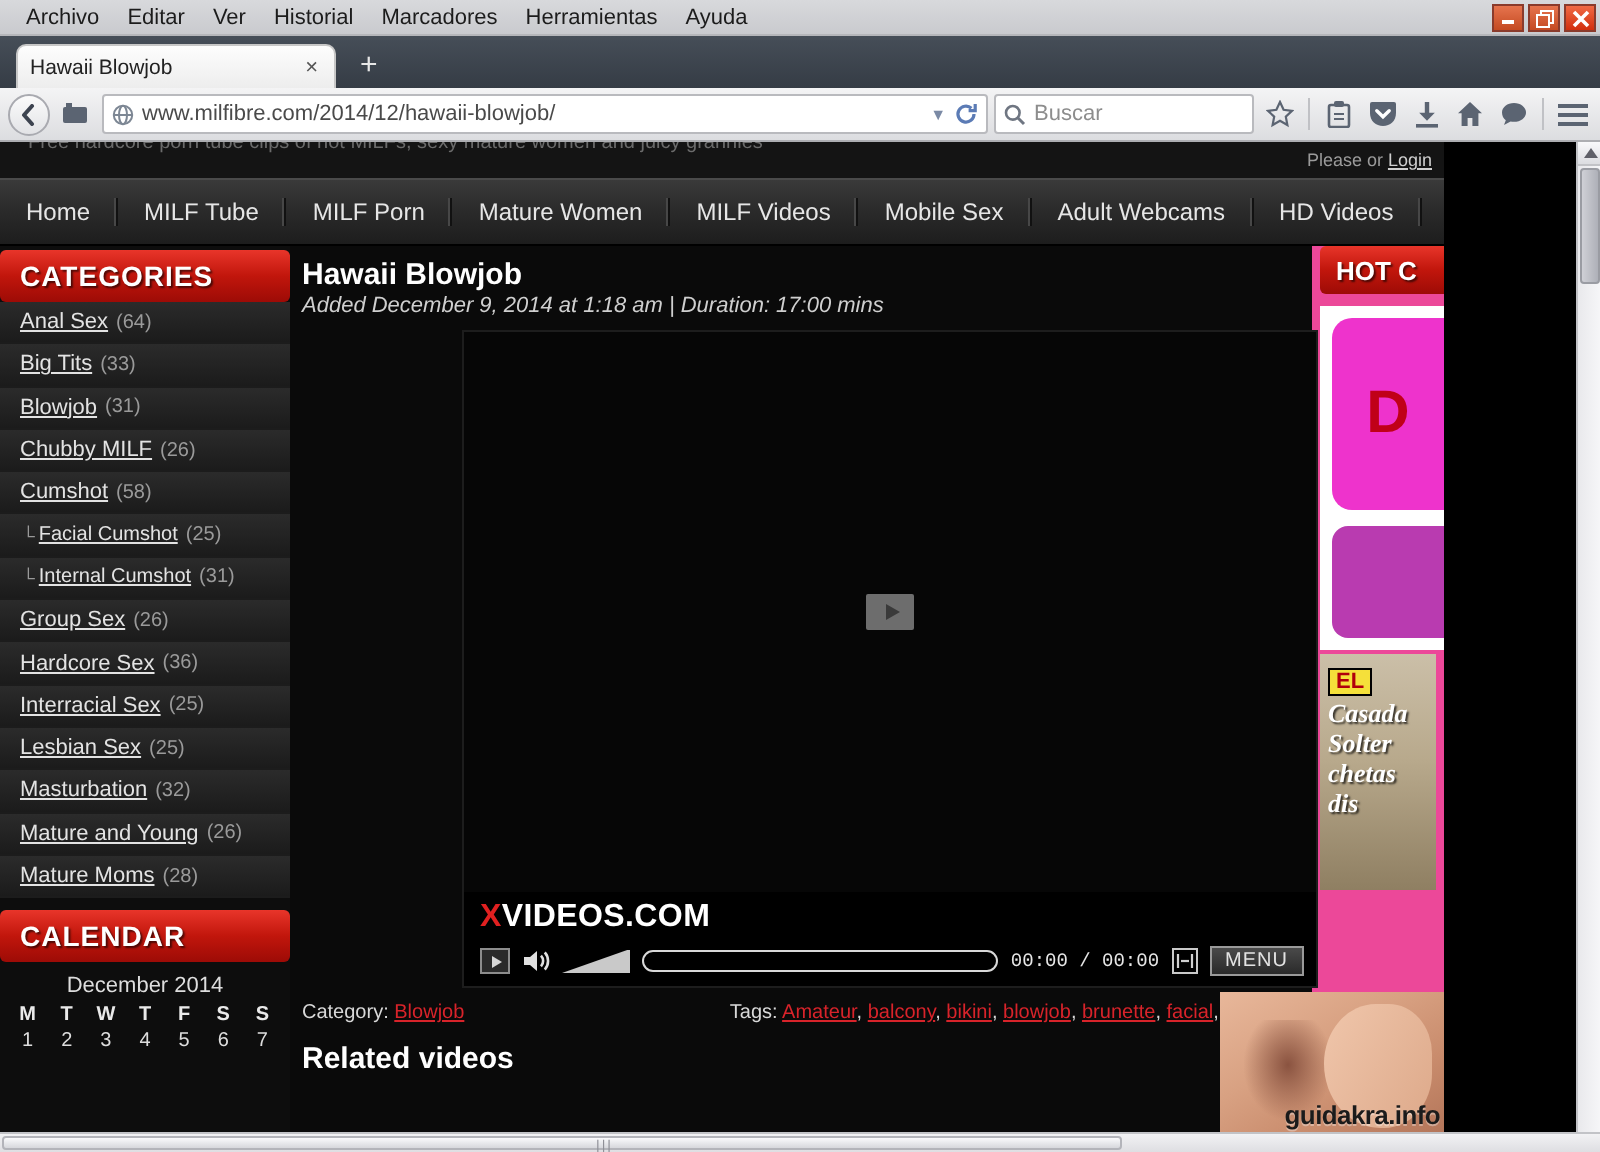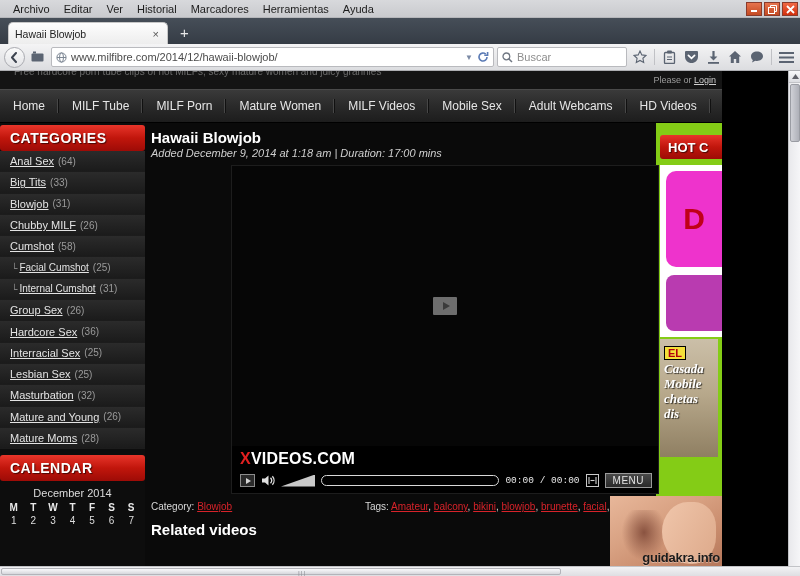--- a/index.html
+++ b/index.html
@@ -203,21 +203,21 @@
 
   .tagrow {
     display: flex; justify-content: space-between; align-items: center;
     margin-top: 7px; padding-right: 6px; font-size: 10px; color: #d8d8d8;
   }
   .tagrow a { color: #d8232a; text-decoration: underline; }
   .tagrow .tags { white-space: nowrap; overflow: hidden; }
   .related-title { font-size: 15px; font-weight: bold; color: #fff; margin-top: 9px; }
 
   
-  .rightbar { width: 66px; flex: 0 0 66px; background: #84cc16; padding-top: 12px; }
+  .rightbar { width: 66px; flex: 0 0 66px; background: #ec4899; padding-top: 0; }
   .hot-header {
     height: 24px; margin-left: 4px;
     background: linear-gradient(to bottom, #e8352a 0%, #c1160c 50%, #9d0b06 100%);
     border-radius: 3px 0 0 3px;
     display: flex; align-items: center; padding-left: 8px;
     font-size: 13px; font-weight: bold; color: #fff;
     text-shadow: 1px 1px 1px rgba(0,0,0,.6); overflow: hidden; white-space: nowrap;
   }
   .ad-white { margin-left: 4px; margin-top: 6px; background: #fff; padding: 6px 0 6px 6px; }
   .ad-pink {
@@ -583,21 +583,21 @@
         <div class="hot-header">HOT C</div>
         <div class="ad-white">
           <div class="ad-pink">
             <span>D</span>
           </div>
           <div class="ad-purple"></div>
         </div>
         <div class="ad-el">
           <div class="ad-el-badge">EL</div>
           <div class="ad-el-line">Casada</div>
-          <div class="ad-el-line">Mobile</div>
+          <div class="ad-el-line">Solter</div>
           <div class="ad-el-line">chetas</div>
           <div class="ad-el-line">dis</div>
         </div>
       </div>
     </div>
 
     <div class="ad-photo">
       <div class="shade"></div>
       <div class="hand"></div>
     </div>

